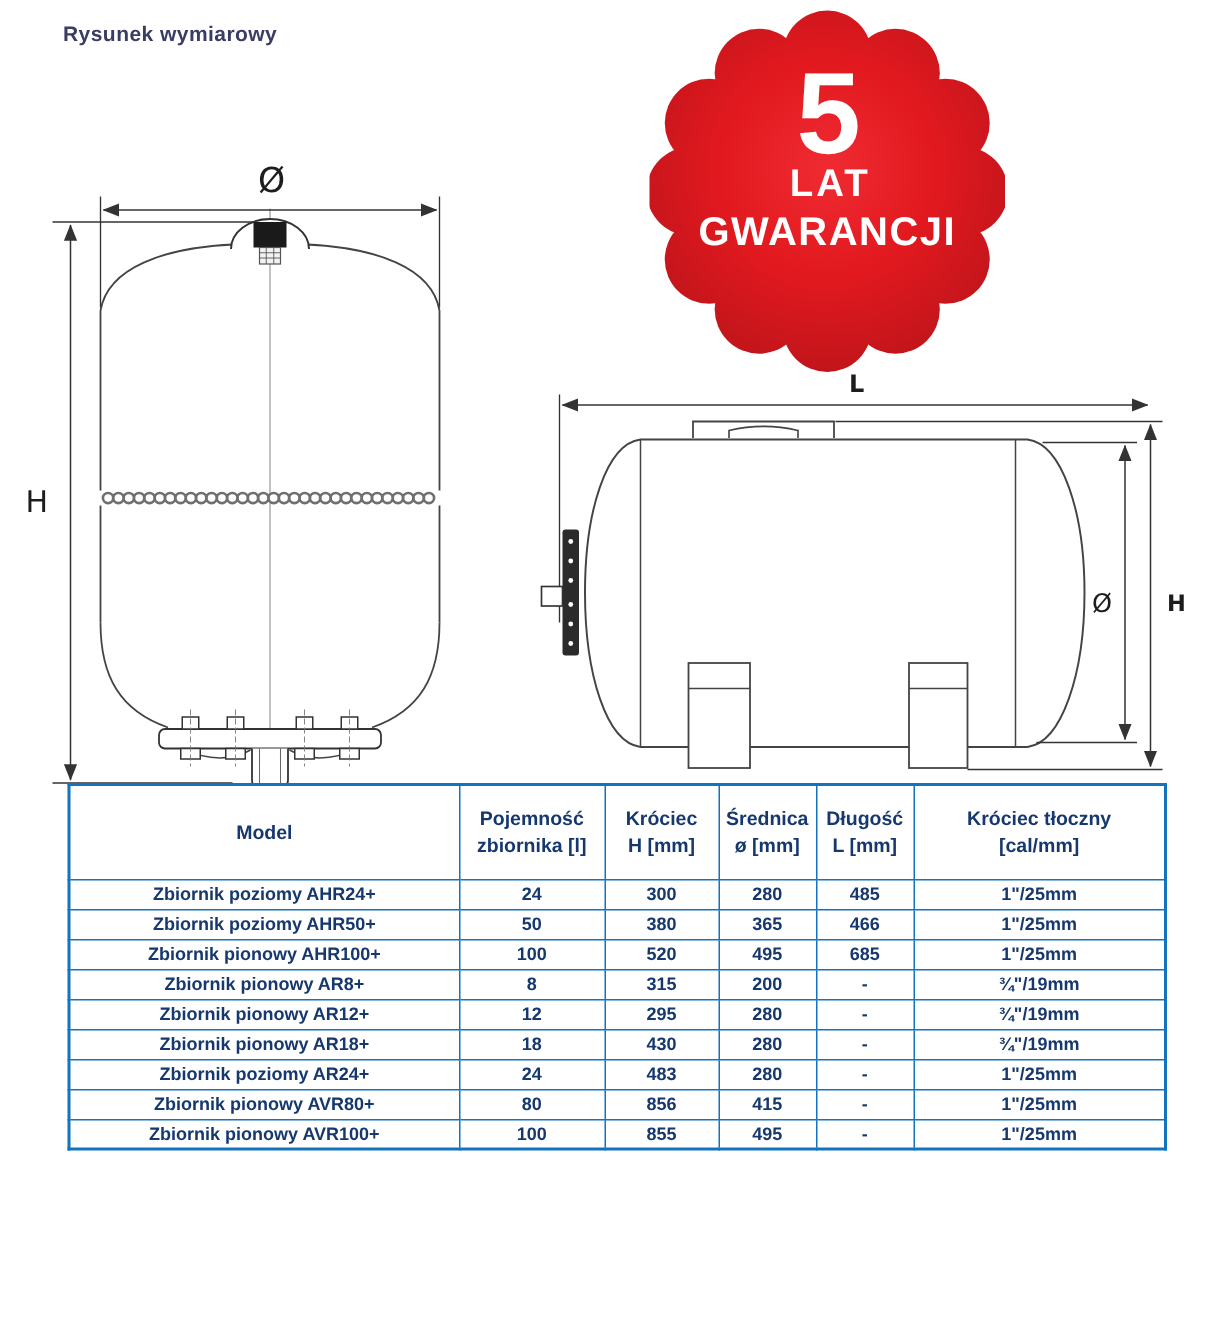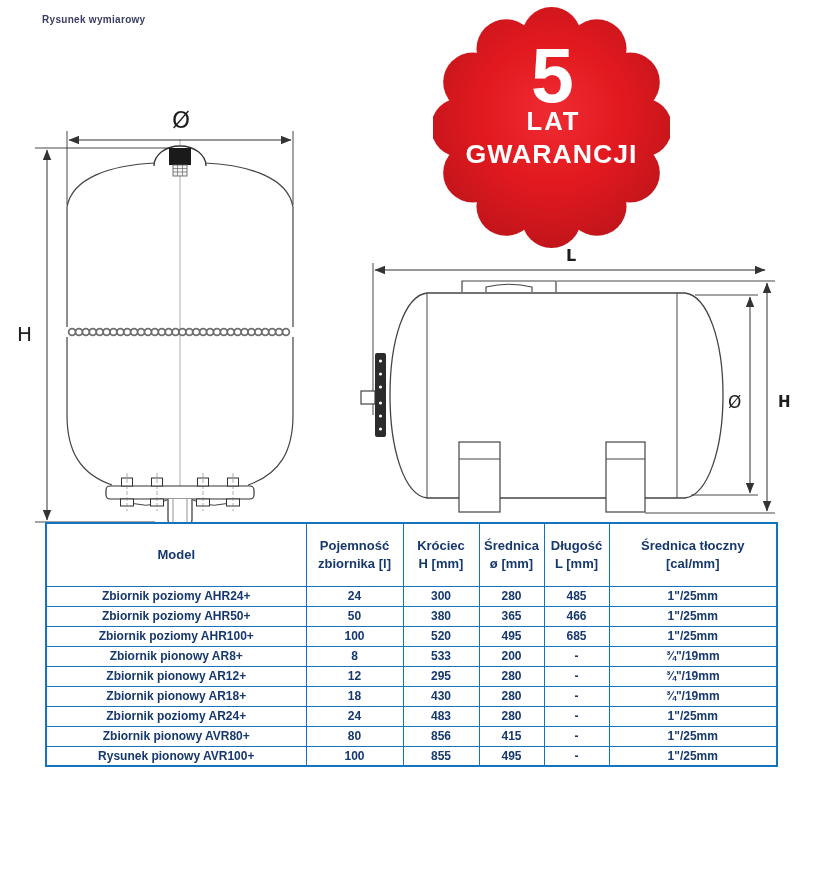--- a/index.html
+++ b/index.html
@@ -8,21 +8,21 @@
     --title-text:#3a3d63;
   }
   *{box-sizing:border-box;}
   html,body{margin:0;padding:0;background:#fff;}
   .canvas{
     position:relative;width:814px;height:882px;background:#fff;overflow:hidden;
     font-family:"Liberation Sans",sans-serif;
   }
   .title{
     position:absolute;left:42px;top:14px;margin:0;
-    font-size:10px;font-weight:bold;color:var(--title-text);letter-spacing:.3px;
+    font-size:14px;font-weight:bold;color:var(--title-text);letter-spacing:.3px;
   }
   .drawing{position:absolute;}
   .badge{position:absolute;left:433px;top:4px;}
   .badge text{
     fill:#fff;font-family:"Liberation Sans",sans-serif;font-weight:bold;
   }
   .dim-label{
     fill:#1d1d1d;font-family:"DejaVu Sans",sans-serif;
   }
   .spec-table{
@@ -191,21 +191,21 @@
       <tr>
         <th>Model</th>
         <th>Pojemność
 zbiornika [l]</th>
         <th>Króciec
 H [mm]</th>
         <th>Średnica
 ø [mm]</th>
         <th>Długość
 L [mm]</th>
-        <th>Średnica tłoczny
+        <th>Króciec tłoczny
 [cal/mm]</th>
       </tr>
     </thead>
     <tbody>
         <tr>
           <td>Zbiornik poziomy AHR24+</td>
           <td>24</td>
           <td>300</td>
           <td>280</td>
           <td>485</td>
@@ -213,31 +213,31 @@
         </tr>
         <tr>
           <td>Zbiornik poziomy AHR50+</td>
           <td>50</td>
           <td>380</td>
           <td>365</td>
           <td>466</td>
           <td>1"/25mm</td>
         </tr>
         <tr>
-          <td>Zbiornik poziomy AHR100+</td>
+          <td>Zbiornik pionowy AHR100+</td>
           <td>100</td>
           <td>520</td>
           <td>495</td>
           <td>685</td>
           <td>1"/25mm</td>
         </tr>
         <tr>
           <td>Zbiornik pionowy AR8+</td>
           <td>8</td>
-          <td>533</td>
+          <td>315</td>
           <td>200</td>
           <td>-</td>
           <td>¾"/19mm</td>
         </tr>
         <tr>
           <td>Zbiornik pionowy AR12+</td>
           <td>12</td>
           <td>295</td>
           <td>280</td>
           <td>-</td>
@@ -261,21 +261,21 @@
         </tr>
         <tr>
           <td>Zbiornik pionowy AVR80+</td>
           <td>80</td>
           <td>856</td>
           <td>415</td>
           <td>-</td>
           <td>1"/25mm</td>
         </tr>
         <tr>
-          <td>Rysunek pionowy AVR100+</td>
+          <td>Zbiornik pionowy AVR100+</td>
           <td>100</td>
           <td>855</td>
           <td>495</td>
           <td>-</td>
           <td>1"/25mm</td>
         </tr>
       </tbody>
   </table>
 
 </div>

